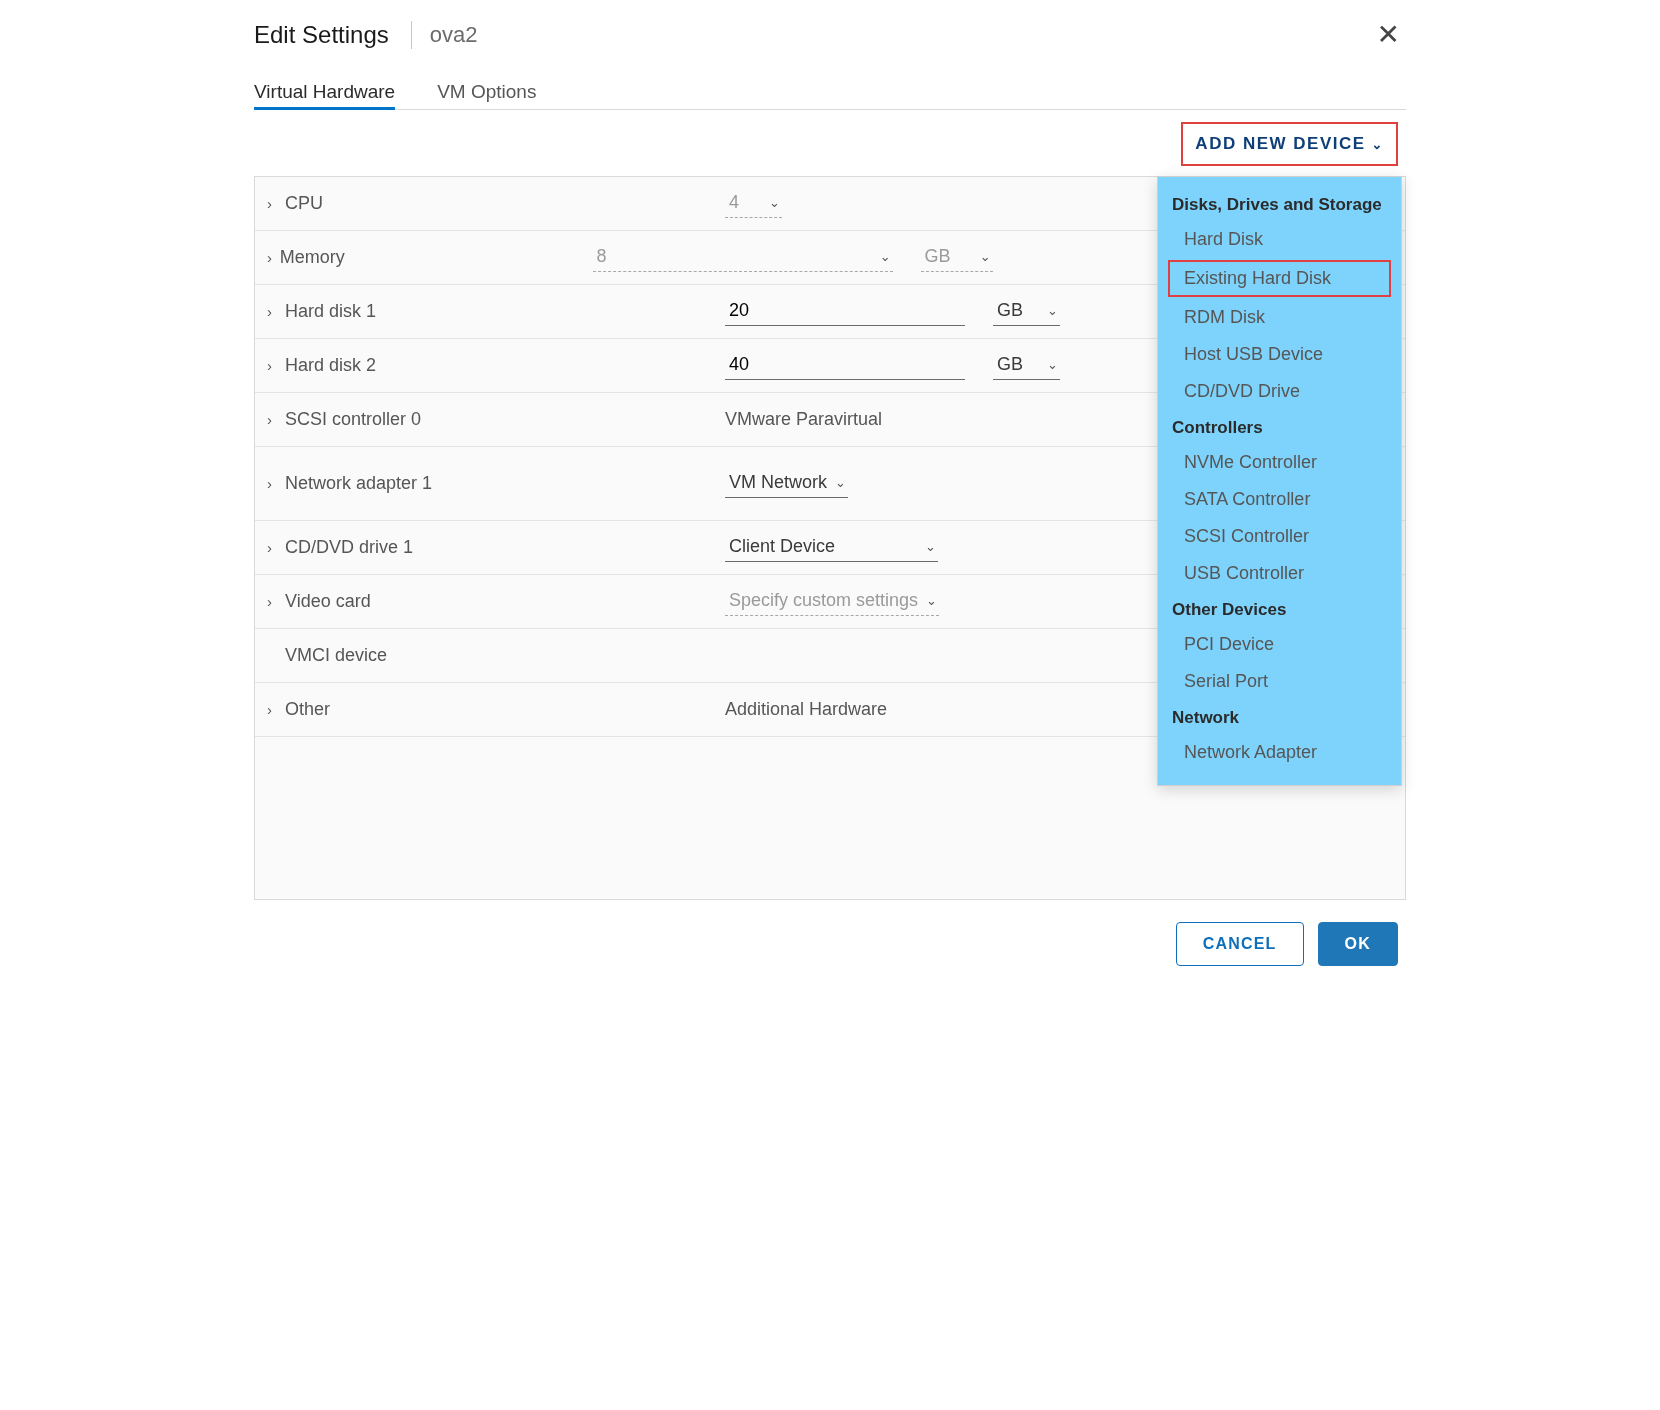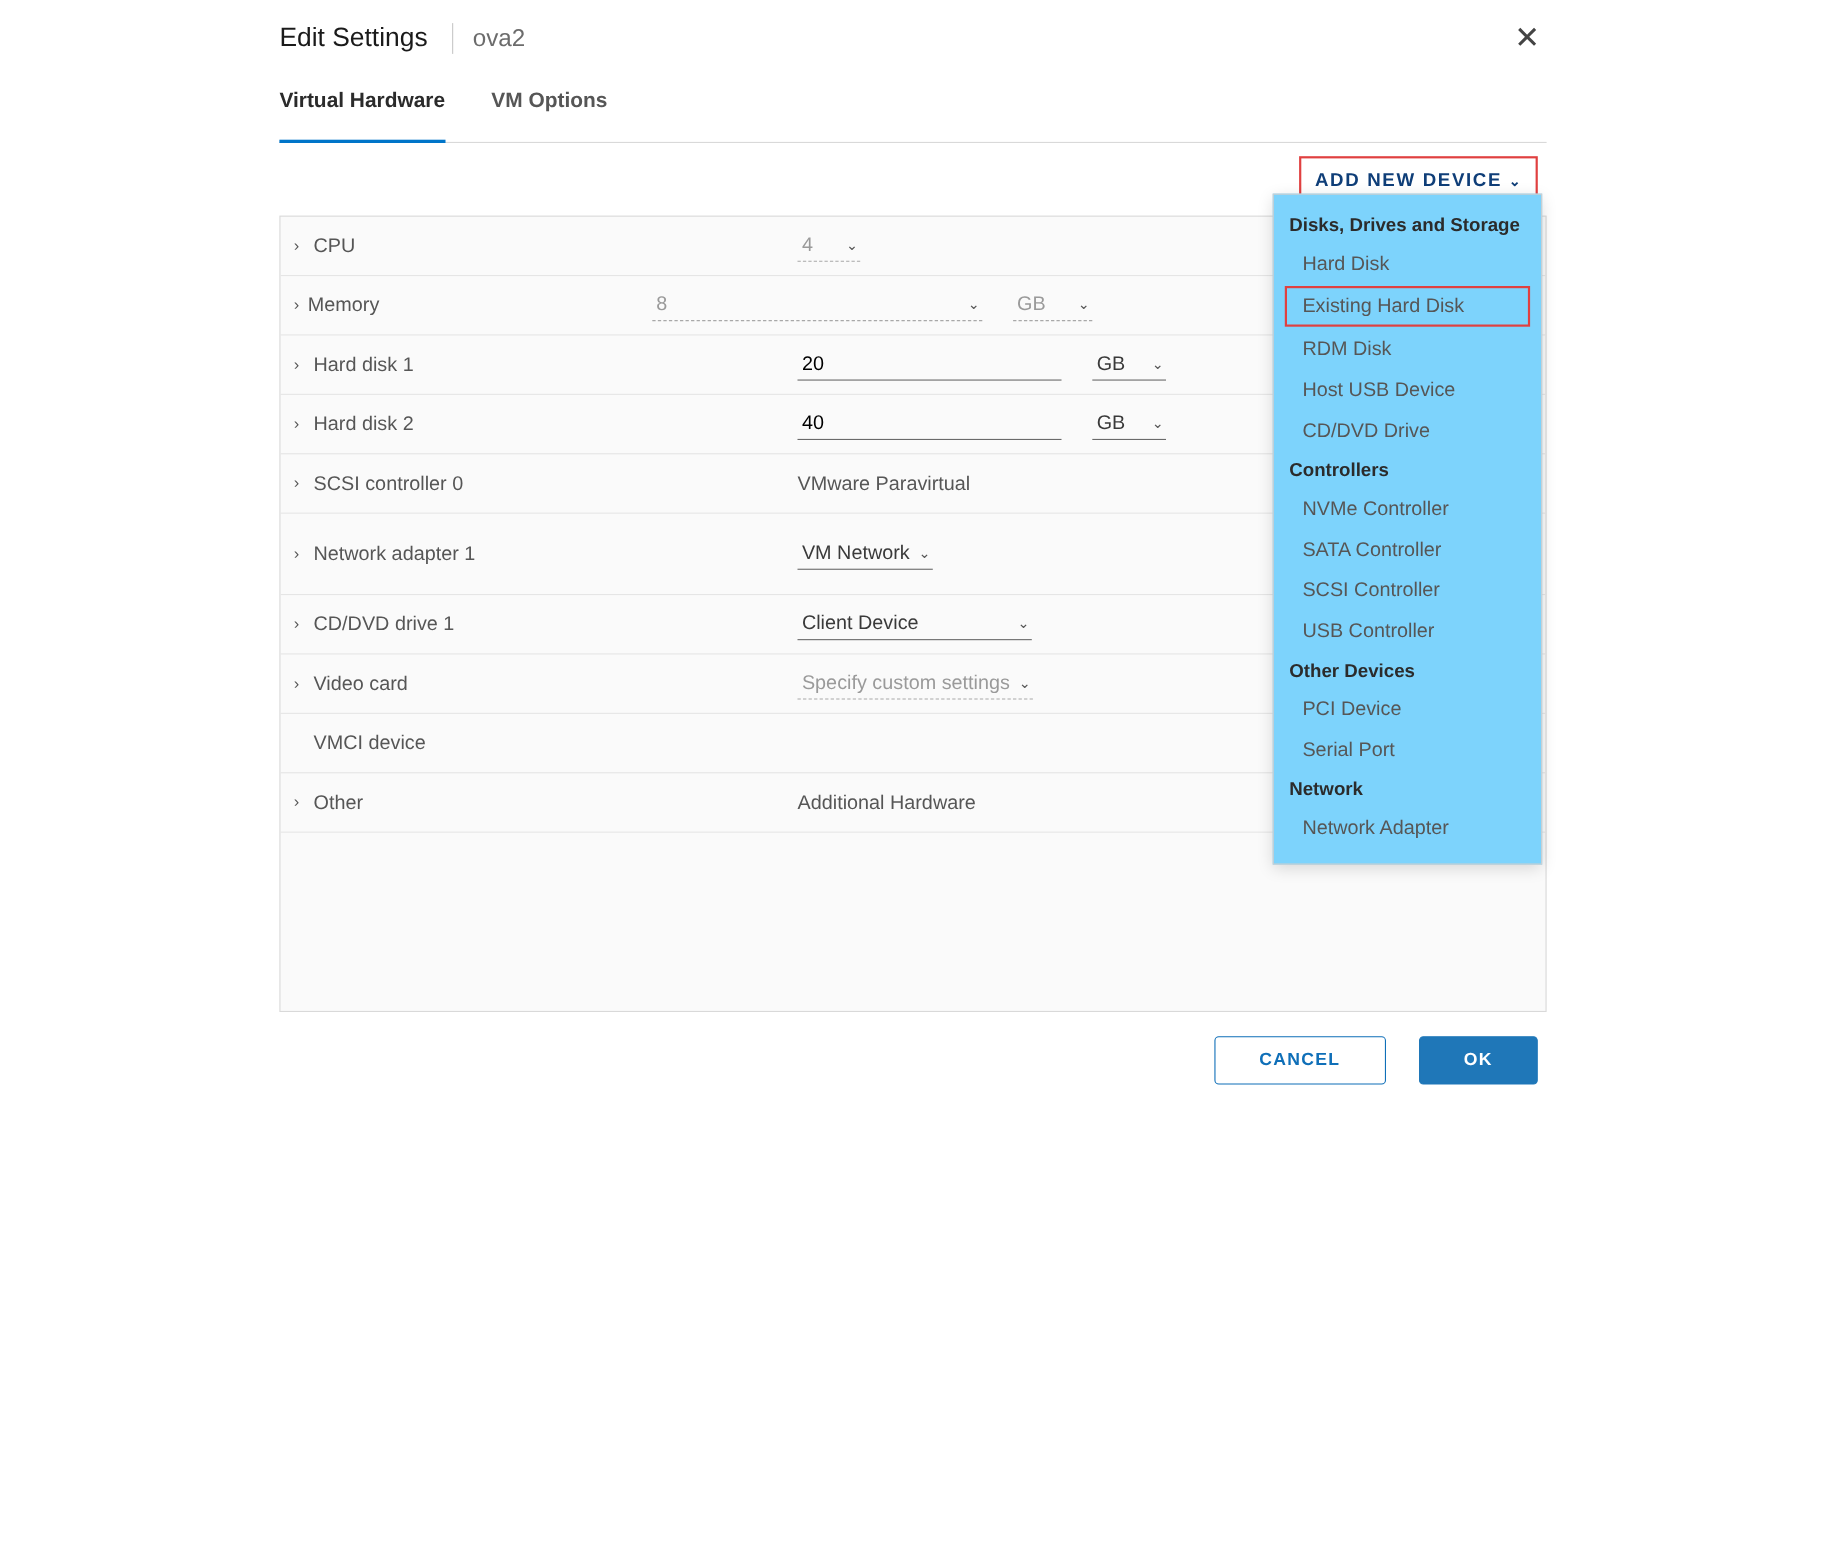--- a/index.html
+++ b/index.html
@@ -39,26 +39,25 @@
     font-size: 28px;
     color: #444;
     cursor: pointer;
     padding: 2px 6px;
   }
   .tabs {
     display: flex;
     border-bottom: 1px solid #d9d9d9;
   }
   .tab {
-    padding: 12px 0 24px 0;
+    padding: 12px 0 4px 0;
     margin-right: 42px;
     font-size: 19px;
     color: #565656;
     cursor: pointer;
-    font-weight: bold;
   }
   .tab.active {
     color: #2b2b2b;
     border-bottom: 3px solid #0075c9;
     margin-bottom: -1px;
   }
   .toolbar {
     display: flex;
     justify-content: flex-end;
     padding: 12px 8px 10px 0;
@@ -166,24 +165,23 @@
   .footer {
     display: flex;
     justify-content: flex-end;
     gap: 14px;
     padding: 22px 8px 0 0;
   }
   .btn {
     font-size: 16px;
     letter-spacing: 1.2px;
     font-weight: 600;
-    padding: 12px 40px;
+    padding: 12px 26px;
     border-radius: 4px;
     cursor: pointer;
-    margin-left: 16px;
   }
   .btn-secondary {
     background: #fff;
     color: #0f6fb8;
     border: 1px solid #0f6fb8;
   }
   .btn-primary {
     background: #1f77b8;
     color: #fff;
     border: 1px solid #1f77b8;

